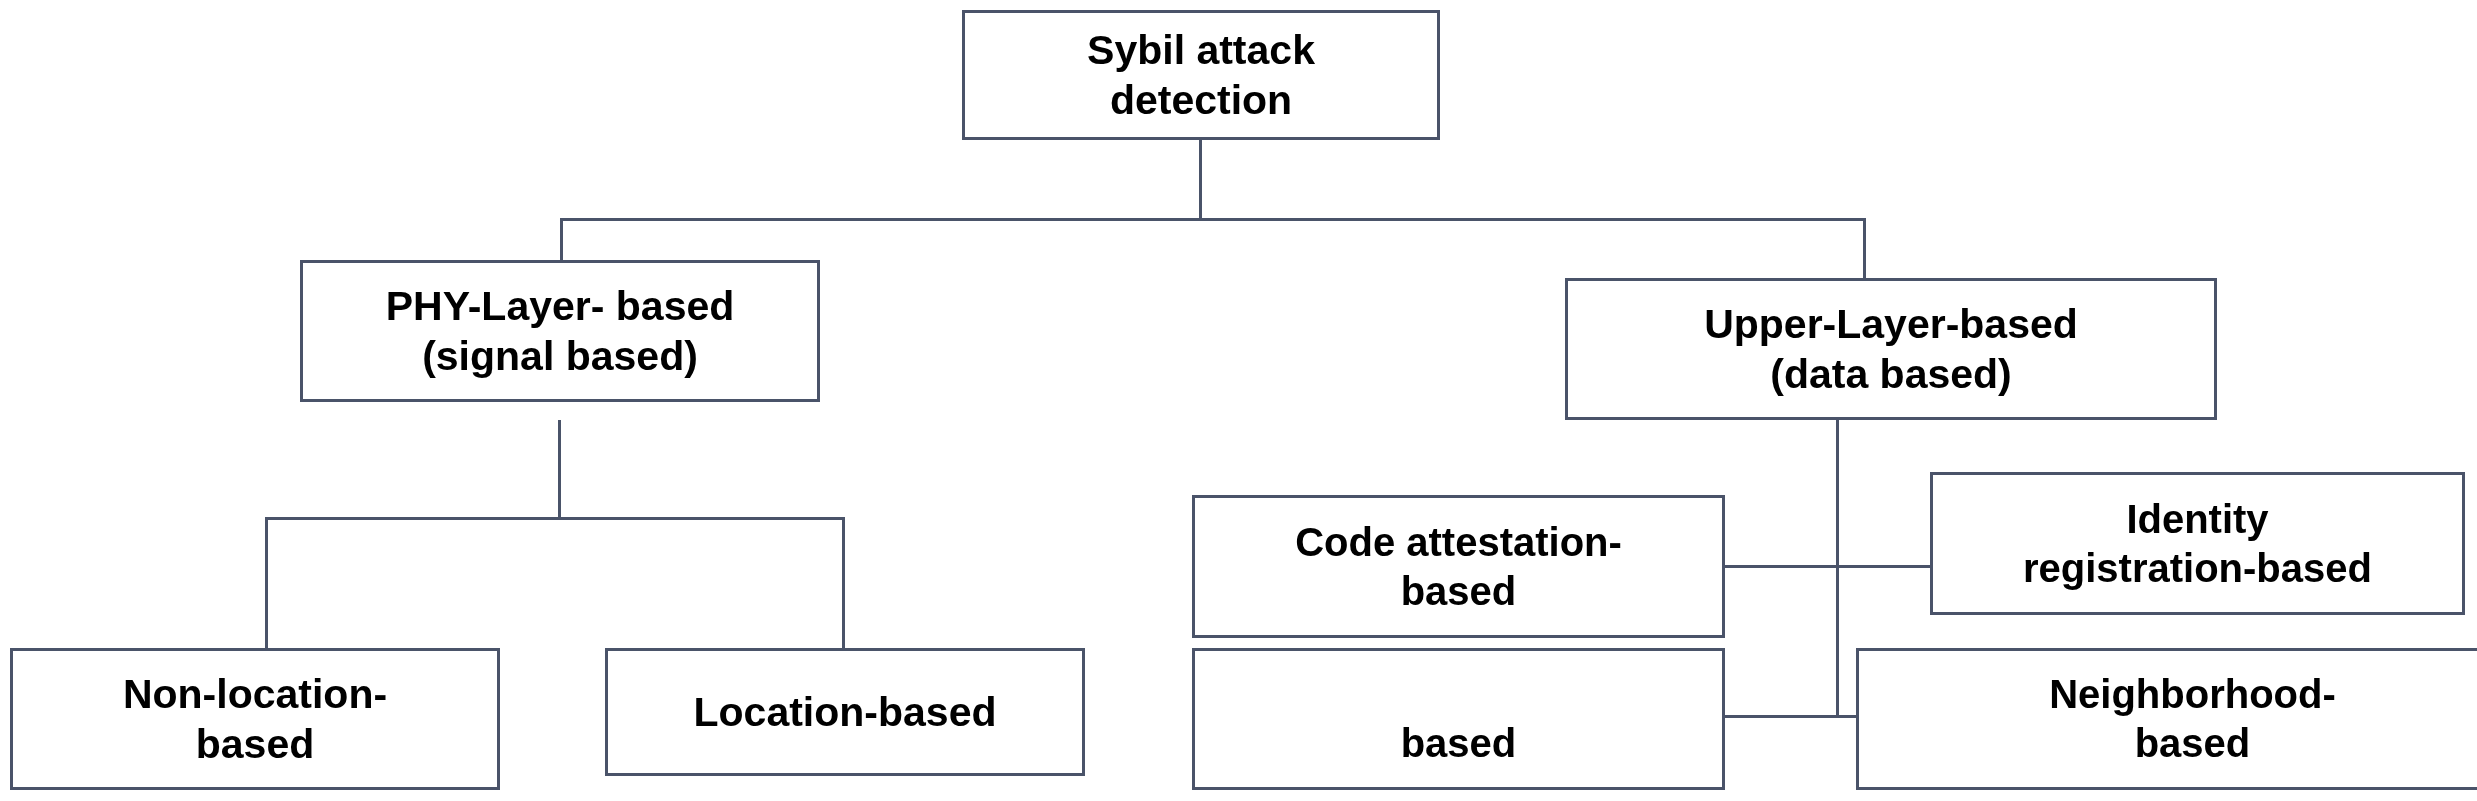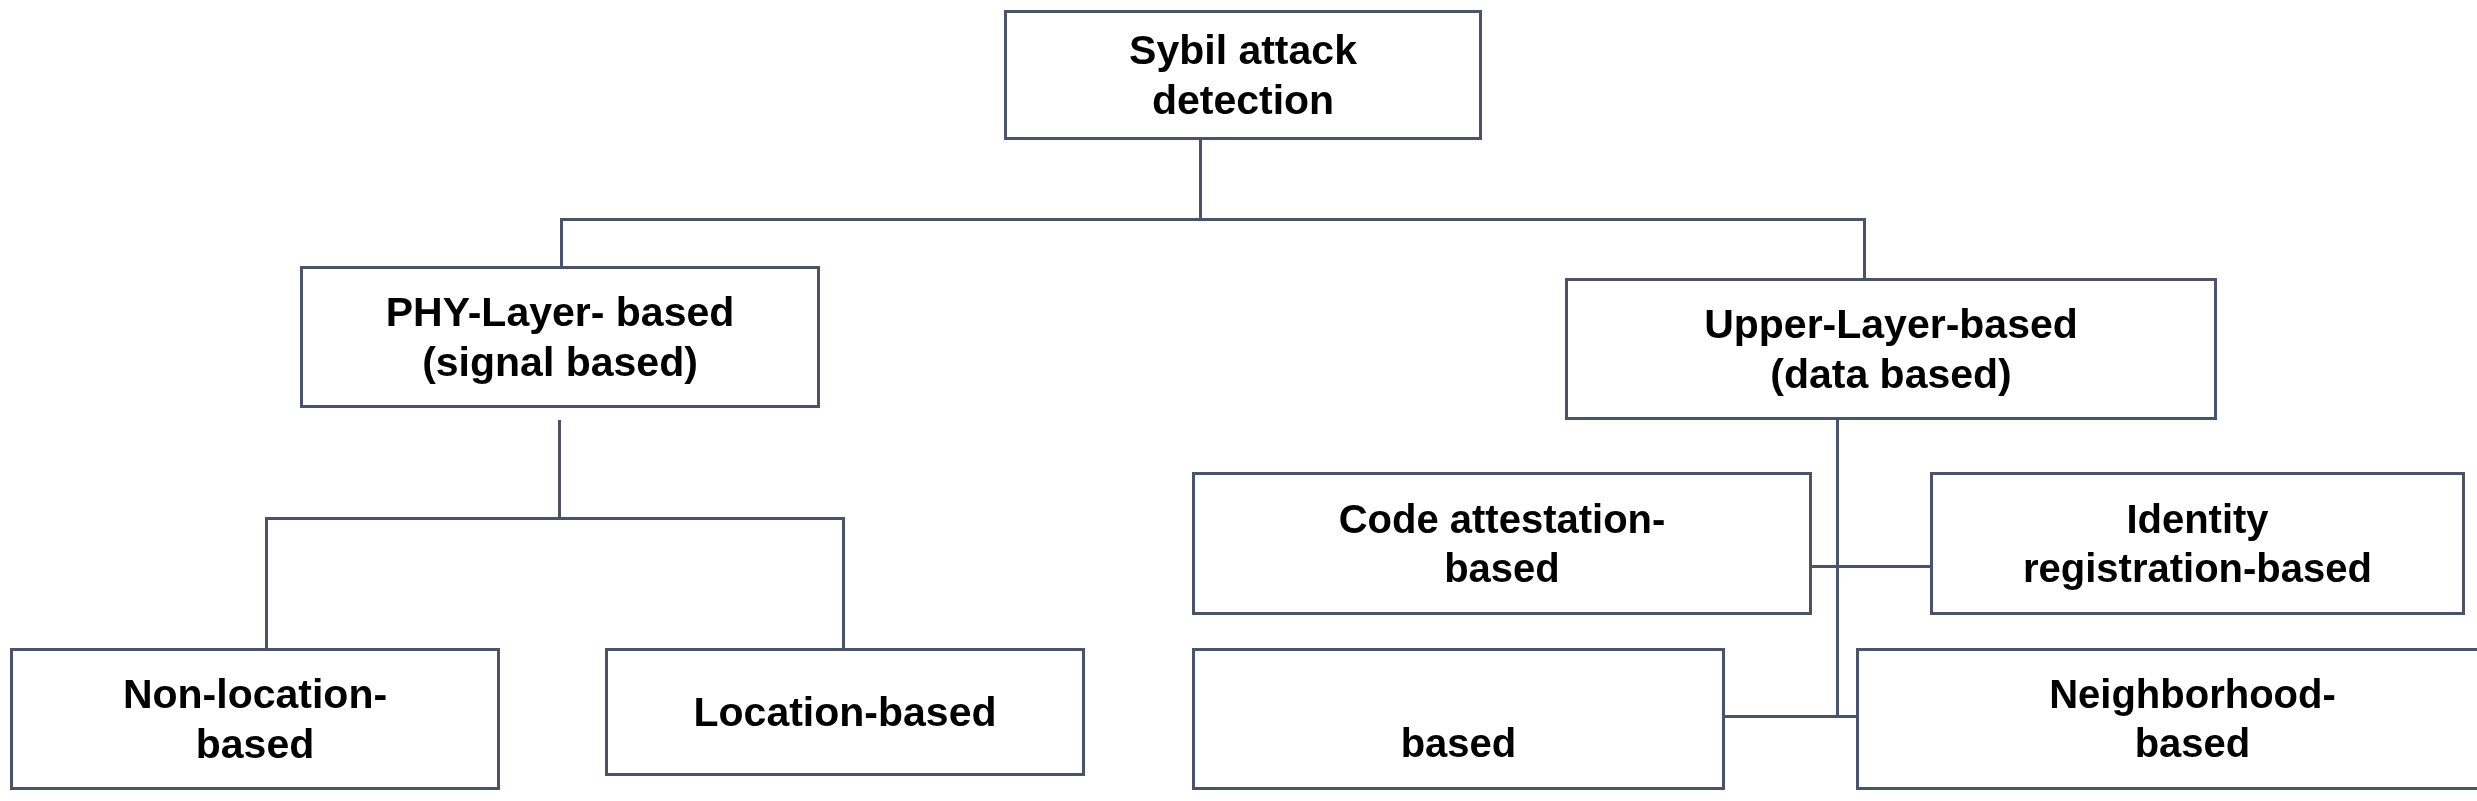--- a/index.html
+++ b/index.html
@@ -79,41 +79,41 @@
   <div class="edge v" style="left:842px; top:517px; height:133px;"></div>
 
   <div class="edge v" style="left:1836px; top:420px; height:298px;"></div>
 
   <div class="edge h" style="left:1722px; top:565px; width:117px;"></div>
   <div class="edge h" style="left:1836px; top:565px; width:97px;"></div>
 
   <div class="edge h" style="left:1722px; top:715px; width:117px;"></div>
   <div class="edge h" style="left:1836px; top:715px; width:97px;"></div>
 
-  <div class="node root" style="left:962px; top:10px; width:478px; height:130px;margin-left:42px;">
+  <div class="node root" style="left:962px; top:10px; width:478px; height:130px;">
     <span class="label"><span>Sybil attack</span><br><span>detection</span></span>
   </div>
 
-  <div class="node level2" style="left:300px; top:266px; width:520px; height:142px;">
+  <div class="node level2" style="left:300px; top:260px; width:520px; height:142px;">
     <span class="label"><span>PHY-Layer- based</span><br><span>(signal based)</span></span>
   </div>
 
   <div class="node level2" style="left:1565px; top:278px; width:652px; height:142px;">
     <span class="label"><span>Upper-Layer-based</span><br><span>(data based)</span></span>
   </div>
 
   <div class="node level3" style="left:10px; top:648px; width:490px; height:142px;">
     <span class="label"><span>Non-location-</span><br><span>based</span></span>
   </div>
 
   <div class="node level3" style="left:605px; top:648px; width:480px; height:128px;">
     <span class="label"><span>Location-based</span></span>
   </div>
 
-  <div class="node right-cell" style="left:1192px; top:472px; width:620px; height:143px;">
+  <div class="node right-cell" style="left:1192px; top:495px; width:533px; height:143px;">
     <span class="label"><span>Code attestation-</span><br><span>based</span></span>
   </div>
 
   <div class="node right-cell" style="left:1930px; top:472px; width:535px; height:143px;">
     <span class="label"><span>Identity</span><br><span>registration</span><span class="suffix-normal">-based</span></span>
   </div>
 
   <div class="node right-cell" style="left:1192px; top:648px; width:533px; height:142px;">
     <span class="label"><br><span class="suffix-normal">based</span></span>
   </div>

